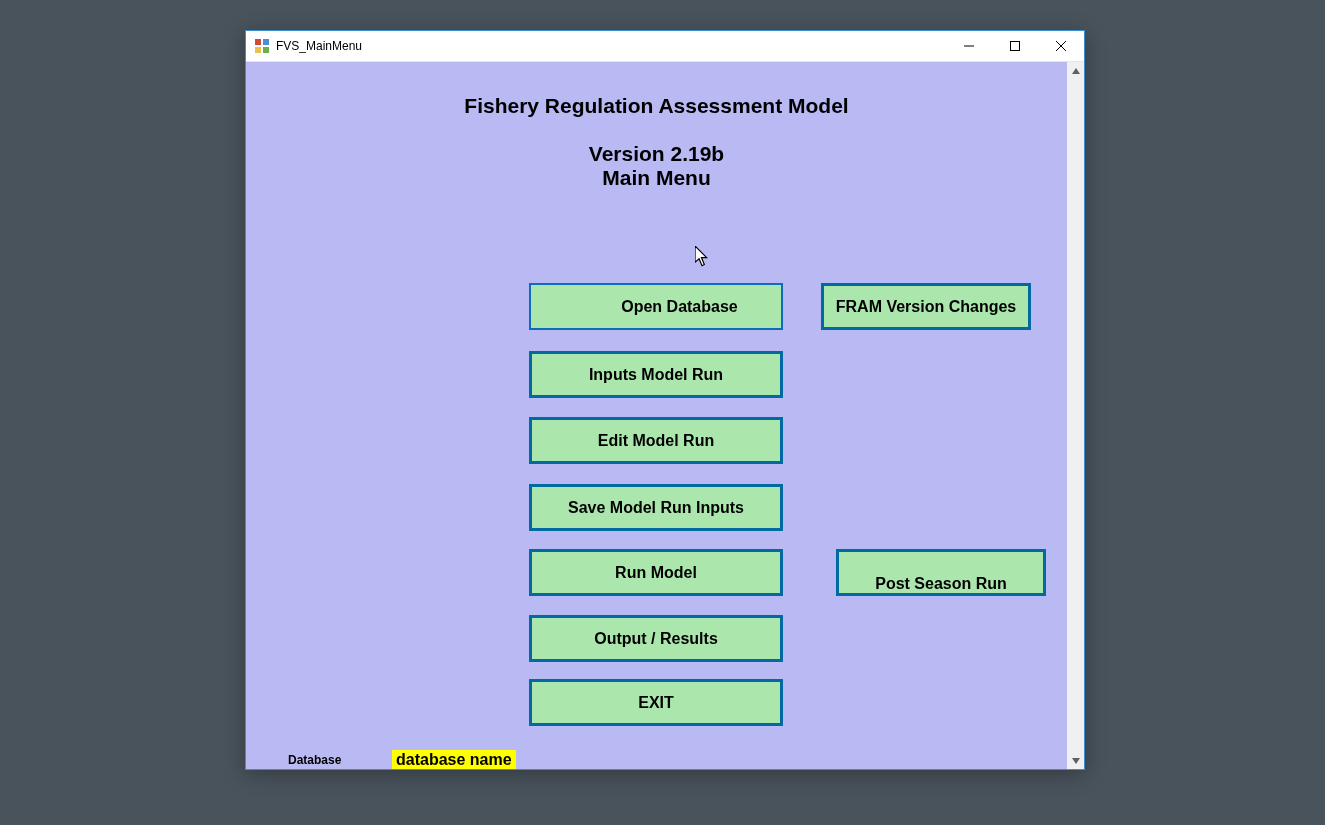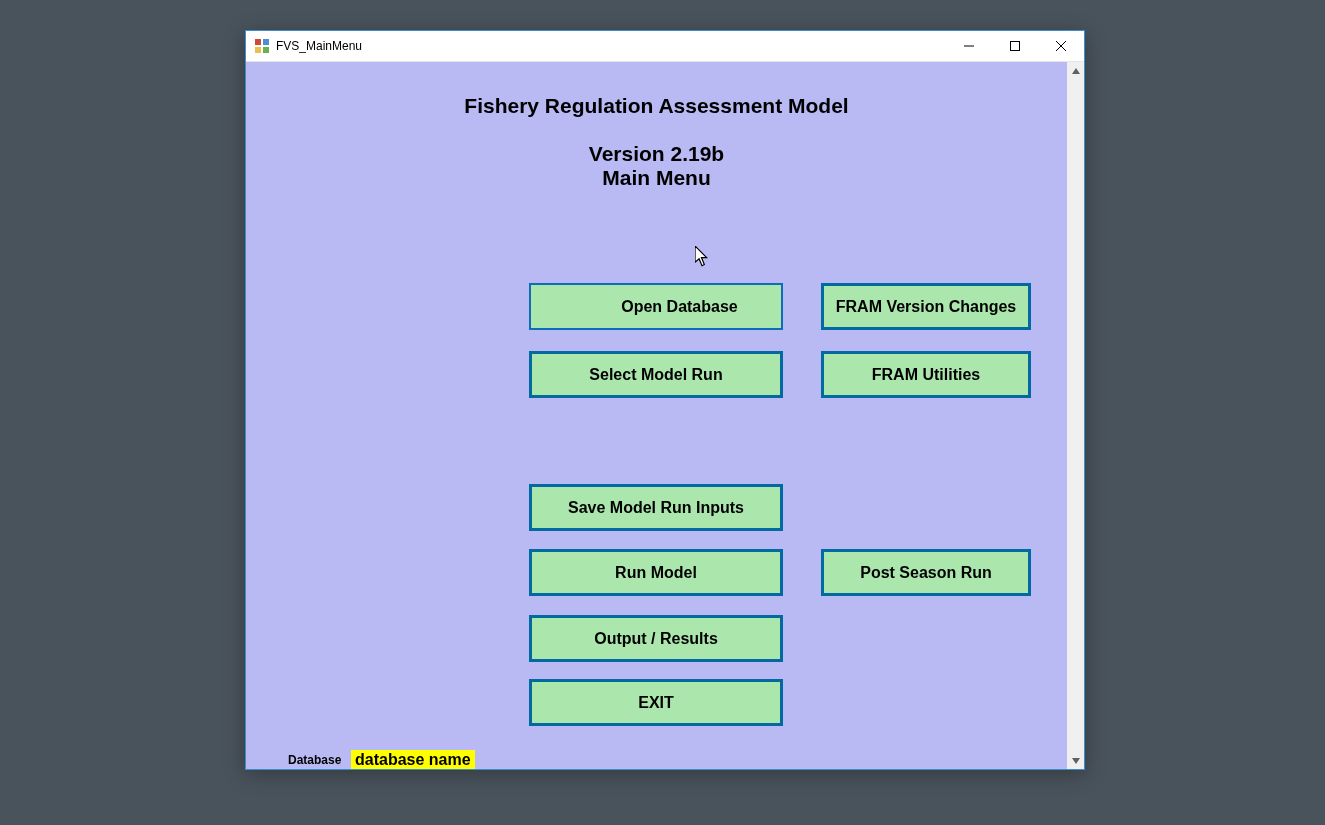--- a/index.html
+++ b/index.html
@@ -115,21 +115,21 @@
     }
     .status-row {
       position: absolute;
       left: 42px;
       display: flex;
       align-items: center;
       font-size: 12px;
       font-weight: 600;
       color: #000;
     }
-    .status-label { width: 63px; }
+    .status-label { width: 104px; }
     .status-value {
       background: #ffff00;
       padding: 1px 4px;
       font-size: 16px;
       font-weight: 600;
     }
     .cursor {
       position: absolute;
       left: 449px;
       top: 184px;
@@ -176,42 +176,42 @@
     <div class="client">
 
       <div class="heading h1">Fishery Regulation Assessment Model</div>
       <div class="heading h2">Version 2.19b</div>
       <div class="heading h3">Main Menu</div>
 
       <div class="menu-btn focused" style="left:283px; top:221px;">
         <span>Open Database</span>
       </div>
       <div class="menu-btn" style="left:283px; top:289px;">
-        <span>Select Model Run</span>
+        <span>Inputs Model Run</span>
+      </div>
+      <div class="menu-btn" style="left:283px; top:355px;">
+        <span>Edit Model Run</span>
       </div>
       <div class="menu-btn" style="left:283px; top:422px;">
         <span>Save Model Run Inputs</span>
       </div>
       <div class="menu-btn" style="left:283px; top:487px;">
         <span>Run Model</span>
       </div>
       <div class="menu-btn" style="left:283px; top:553px;">
         <span>Output / Results</span>
       </div>
       <div class="menu-btn" style="left:283px; top:617px;">
         <span>EXIT</span>
       </div>
 
       <div class="menu-btn side" style="left:575px; top:221px;">
         <span>FRAM Version Changes</span>
       </div>
-      <div class="menu-btn side" style="left:575px; top:289px;">
-        <span>FRAM Utilities</span>
-      </div>
-      <div class="menu-btn side" style="left:575px; top:487px;">
+      <div class="menu-btn side" style="left:590px; top:487px;align-items:flex-end;">
         <span>Post Season Run</span>
       </div>
 
       <div class="status-row" style="top:688px;">
         <span class="status-label">Database</span>
         <span class="status-value">database name</span>
       </div>
 
       <div class="cursor">
         <svg viewBox="0 0 12 19" width="14" height="22">

